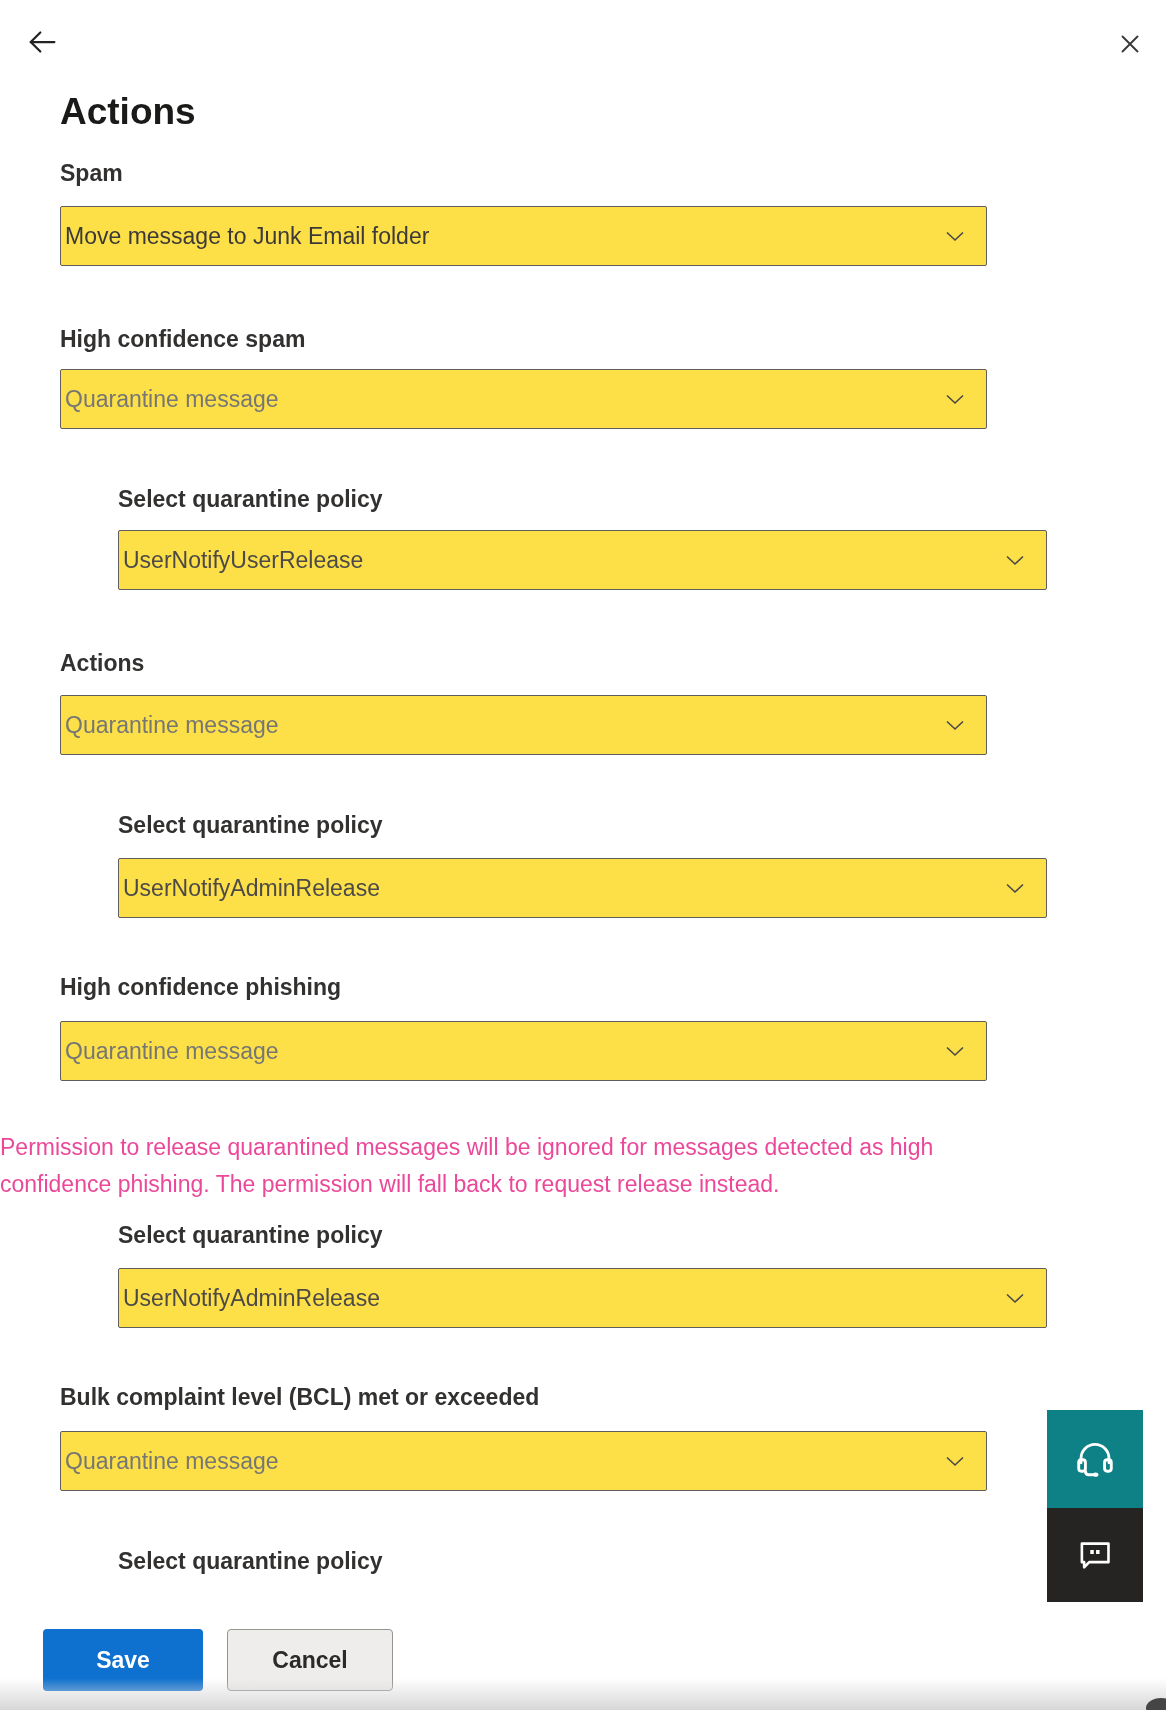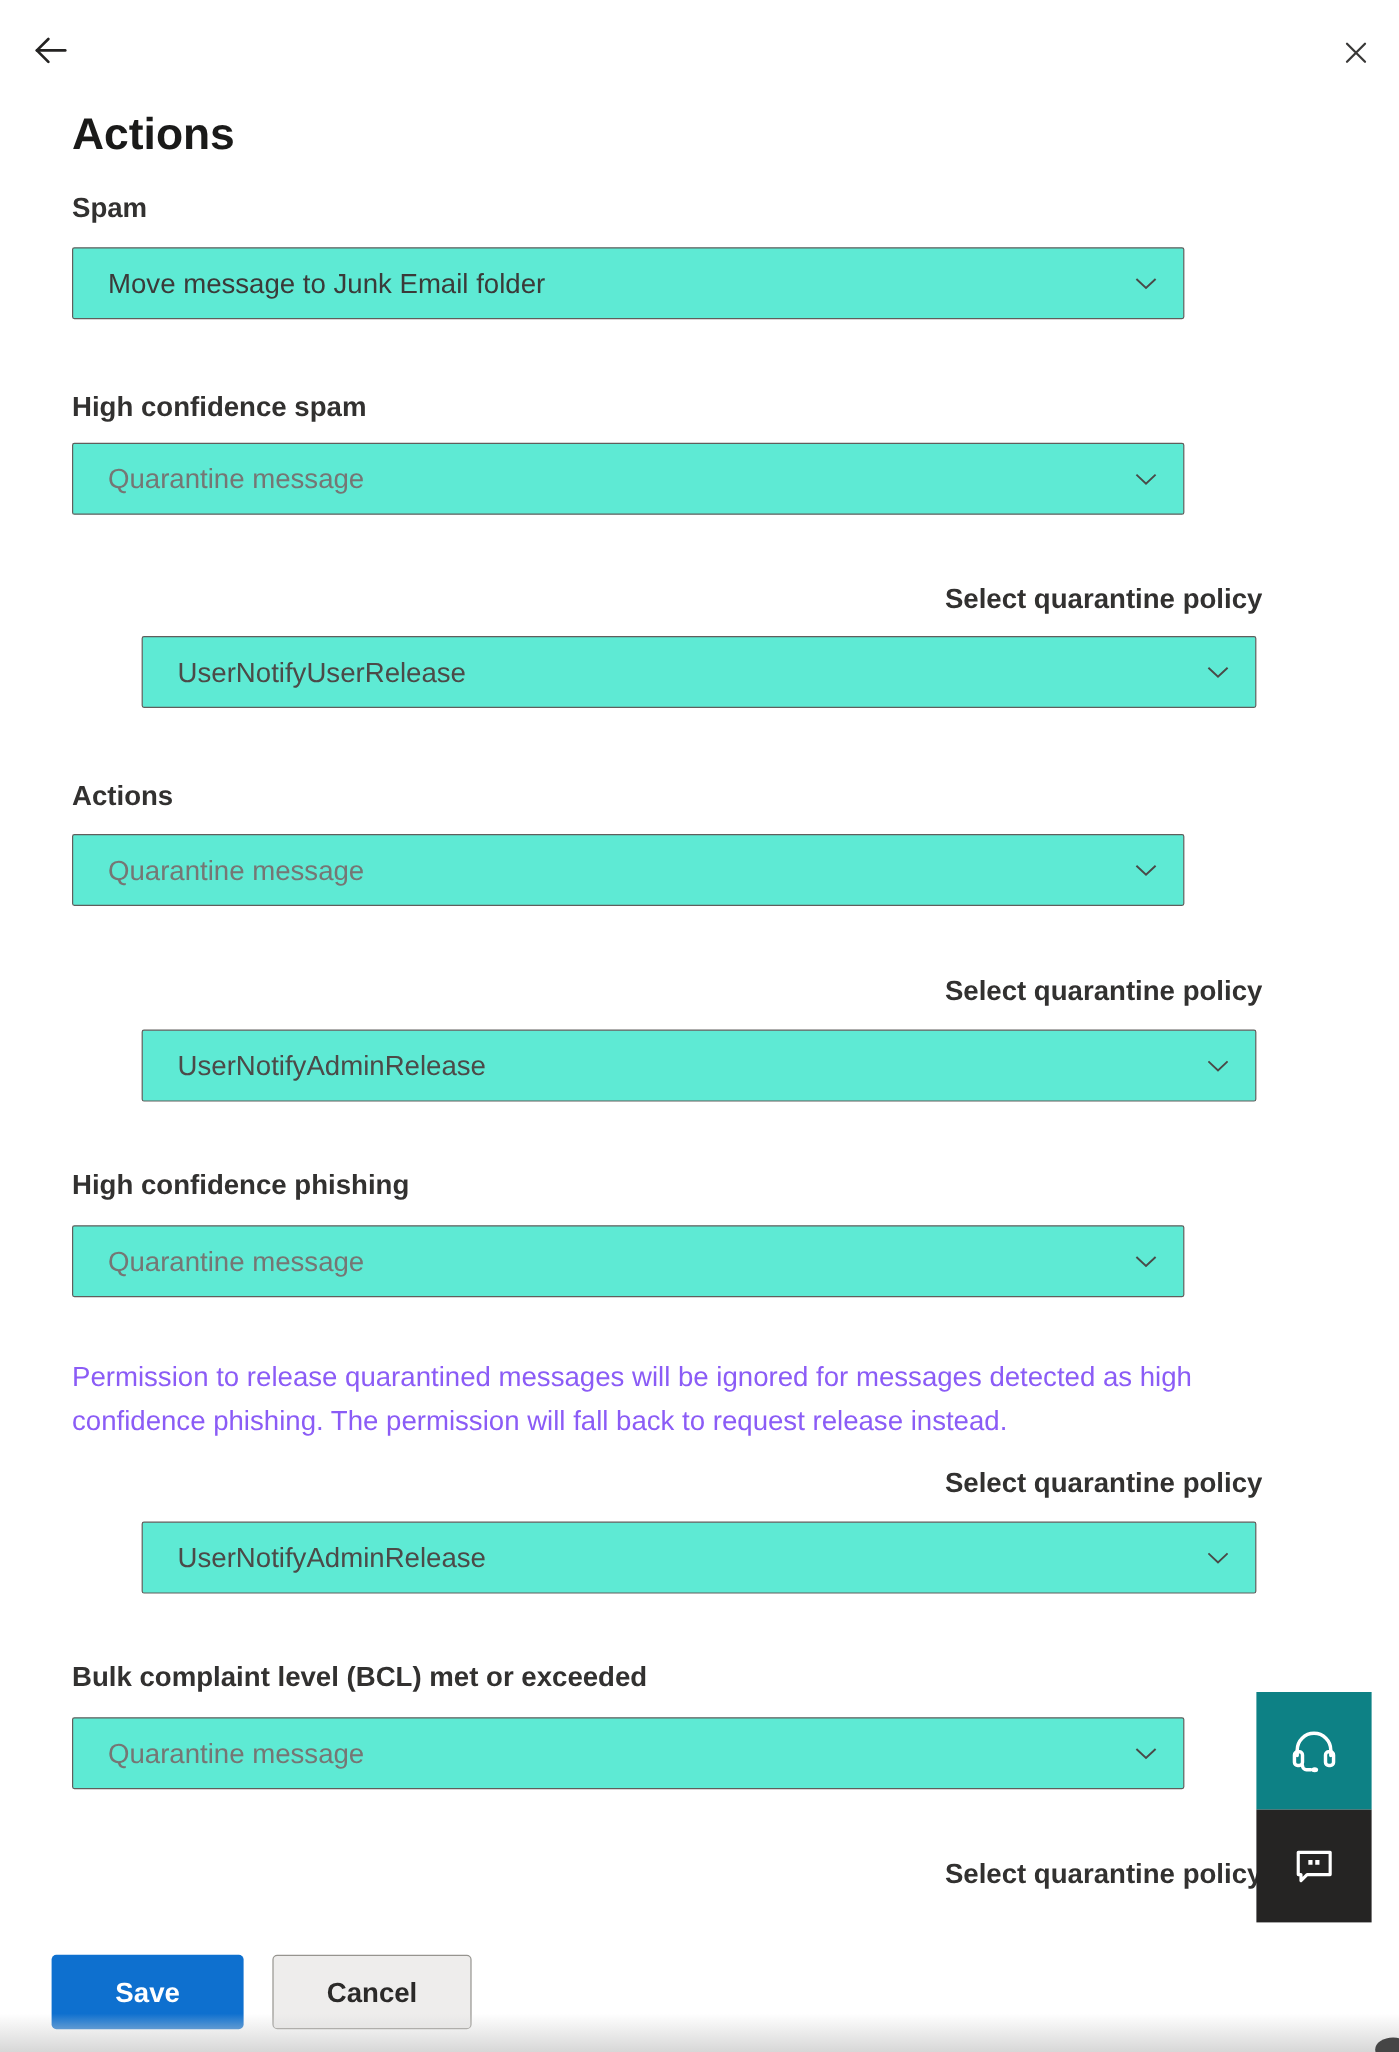--- a/index.html
+++ b/index.html
@@ -15,36 +15,36 @@
     background:none; border:none; padding:0; cursor:pointer; display:flex; align-items:center; justify-content:center; }
   .btn-close { position:absolute; left:1112px; top:26px; width:36px; height:36px;
     background:none; border:none; padding:0; cursor:pointer; display:flex; align-items:center; justify-content:center; }
 
   
   .content { position:absolute; left:0; top:0; width:1052px; height:1585px; overflow:hidden; }
 
   .page-title { margin:88px 0 0 60px; font-size:37px; line-height:48px; font-weight:700; color:#1a1a19; }
 
   .field-label { margin-left:60px; font-size:23px; line-height:30px; font-weight:600; color:#323130; }
-  .field-label.sub { margin-left:118px;text-align:right; }
+  .field-label.sub { margin-left:118px; }
 
   .select {
     box-sizing:border-box; margin-left:60px; width:927px; height:60px;
-    border:1px solid #605e5c; border-radius:2px; background:#5eead4;
+    border:1px solid #605e5c; border-radius:2px; background:#fde047;
     display:flex; align-items:center; justify-content:space-between;
-    padding:0 19px 0 29px; cursor:pointer;
+    padding:0 19px 0 4px; cursor:pointer;
   }
   .select.sub { margin-left:118px; width:929px;gap:25px; }
   .select-text { font-size:23px; }
   .select-text.is-value { color:#3b3a39; }
   .select-text.is-placeholder { color:#767674; }
   .select-text.is-policy { color:#4c4a48; }
   .chevron { flex:0 0 auto; }
 
-  .note { margin-left:60px; width:1040px; font-size:23px; line-height:37px; color:#8b5cf6; }
+  .note { width:1040px; font-size:23px; line-height:37px; color:#ec4899; }
 
   
   .mt15{margin-top:15px}.mt16{margin-top:16px}.mt17{margin-top:17px}.mt18{margin-top:18px}
   .mt19{margin-top:19px}.mt34{margin-top:22px}.mt48{margin-top:48px}.mt54{margin-top:54px}
   .mt55{margin-top:55px}.mt58{margin-top:58px}
 
   
   .footer { position:absolute; left:0; top:1585px; width:1166px; height:125px; background:#ffffff; }
   .btn { position:absolute; top:44px; height:62px; border-radius:4px;
     font-family:inherit; font-size:23px; font-weight:600; cursor:pointer; }

